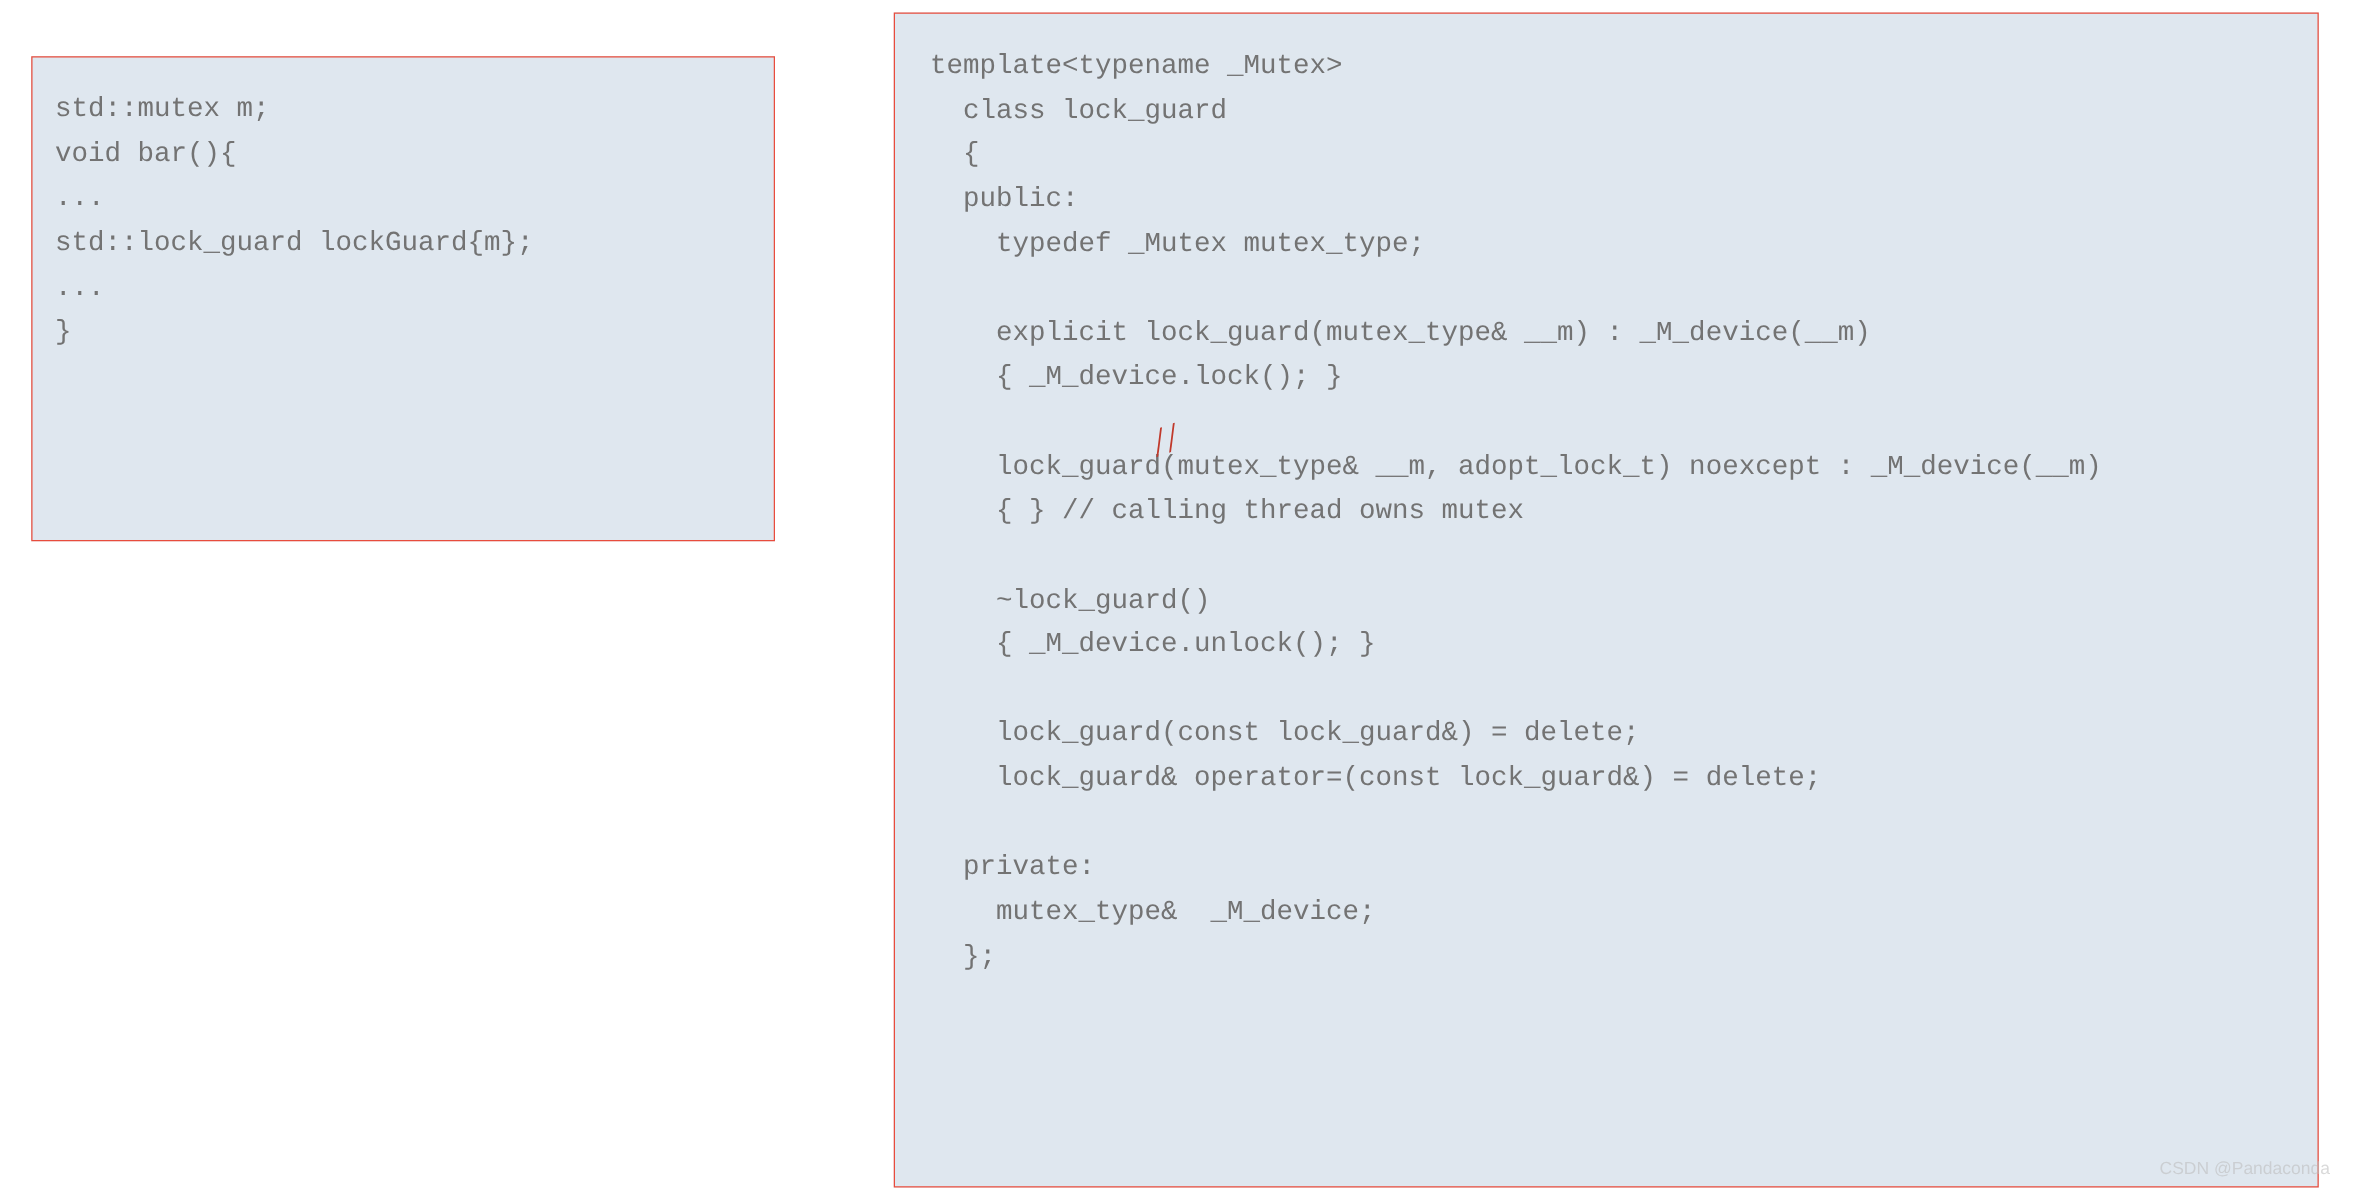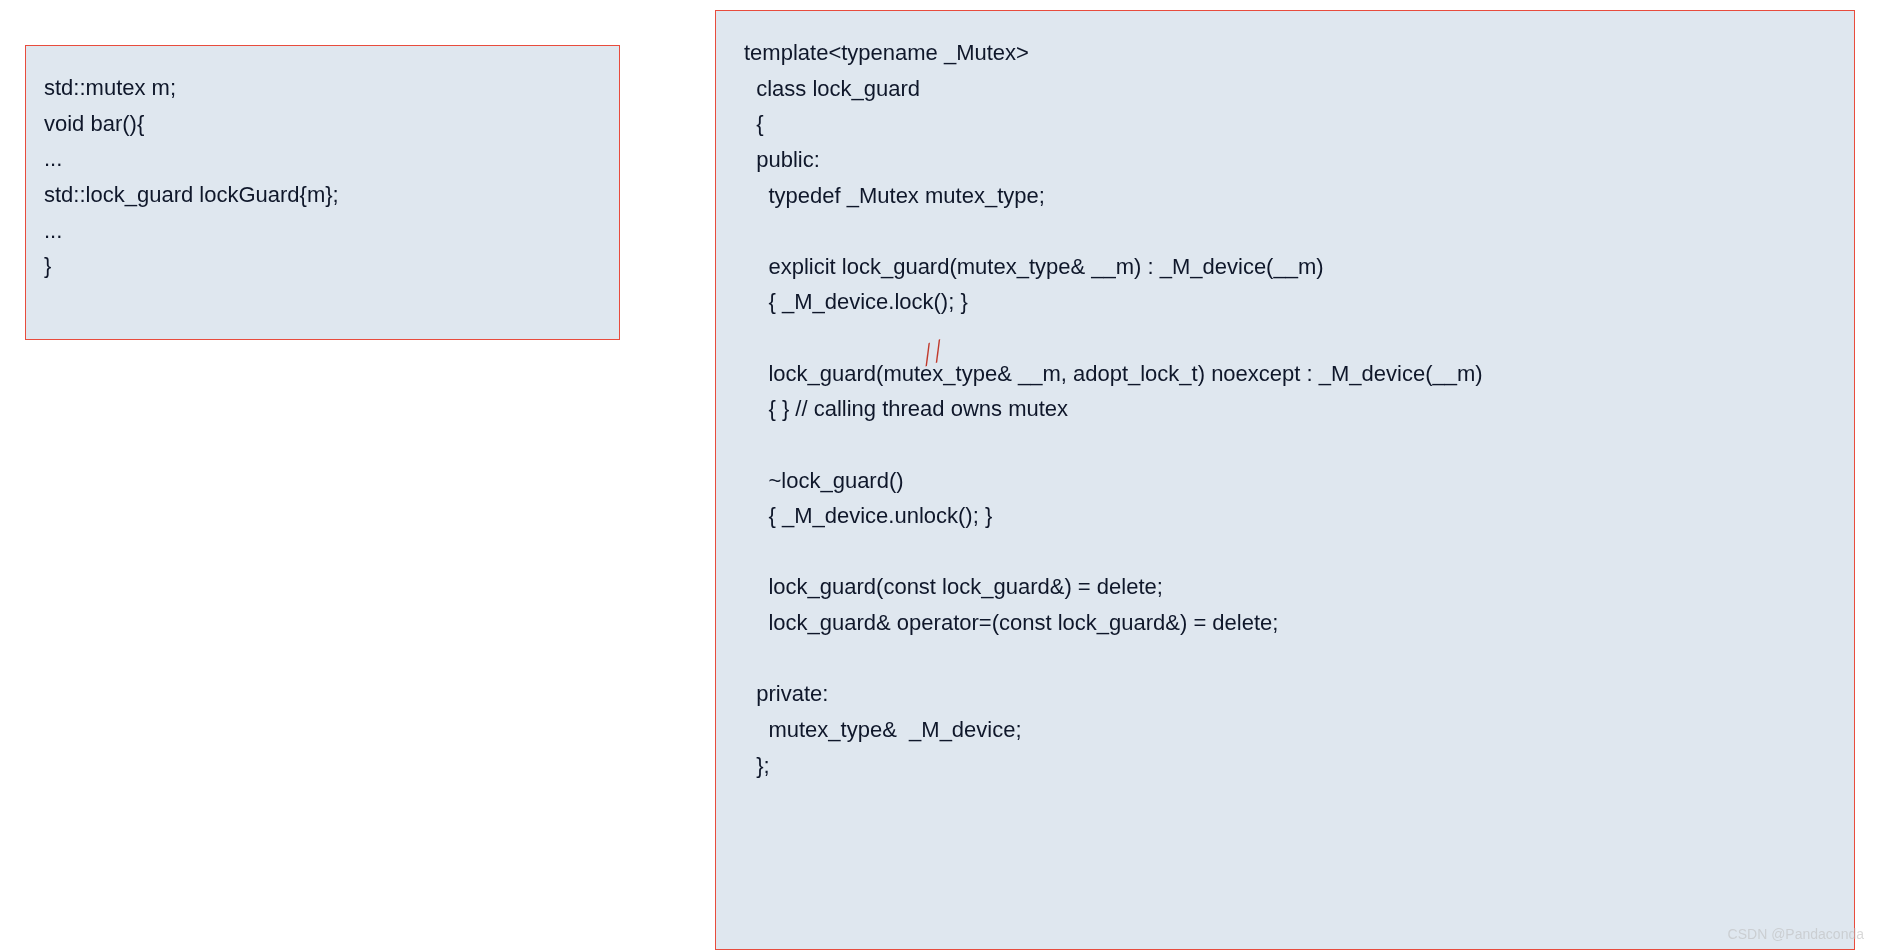--- a/index.html
+++ b/index.html
@@ -19,27 +19,27 @@
       gap: 95px;
       padding: 10px 25px;
       align-items: flex-start;
     }
     .code-box {
       background: #dfe7ef;
       border: 1.5px solid #e84c3d;
       padding: 24px 18px;
       font-size: 22px;
       line-height: 1.62;
-      color: #0f172a;
+      color: #737373;
       white-space: pre;
-      font-family: Liberation Sans, sans-serif;
+      font-family: Liberation Mono, monospace;
     }
     .box-left {
       width: 595px;
-      height: 295px;
+      height: 388px;
       margin-top: 35px;
     }
     .box-right {
       width: 1140px;
       height: 940px;
       padding: 24px 28px;
     }
     .cursor-mark {
       position: absolute;
       left: 922px;

